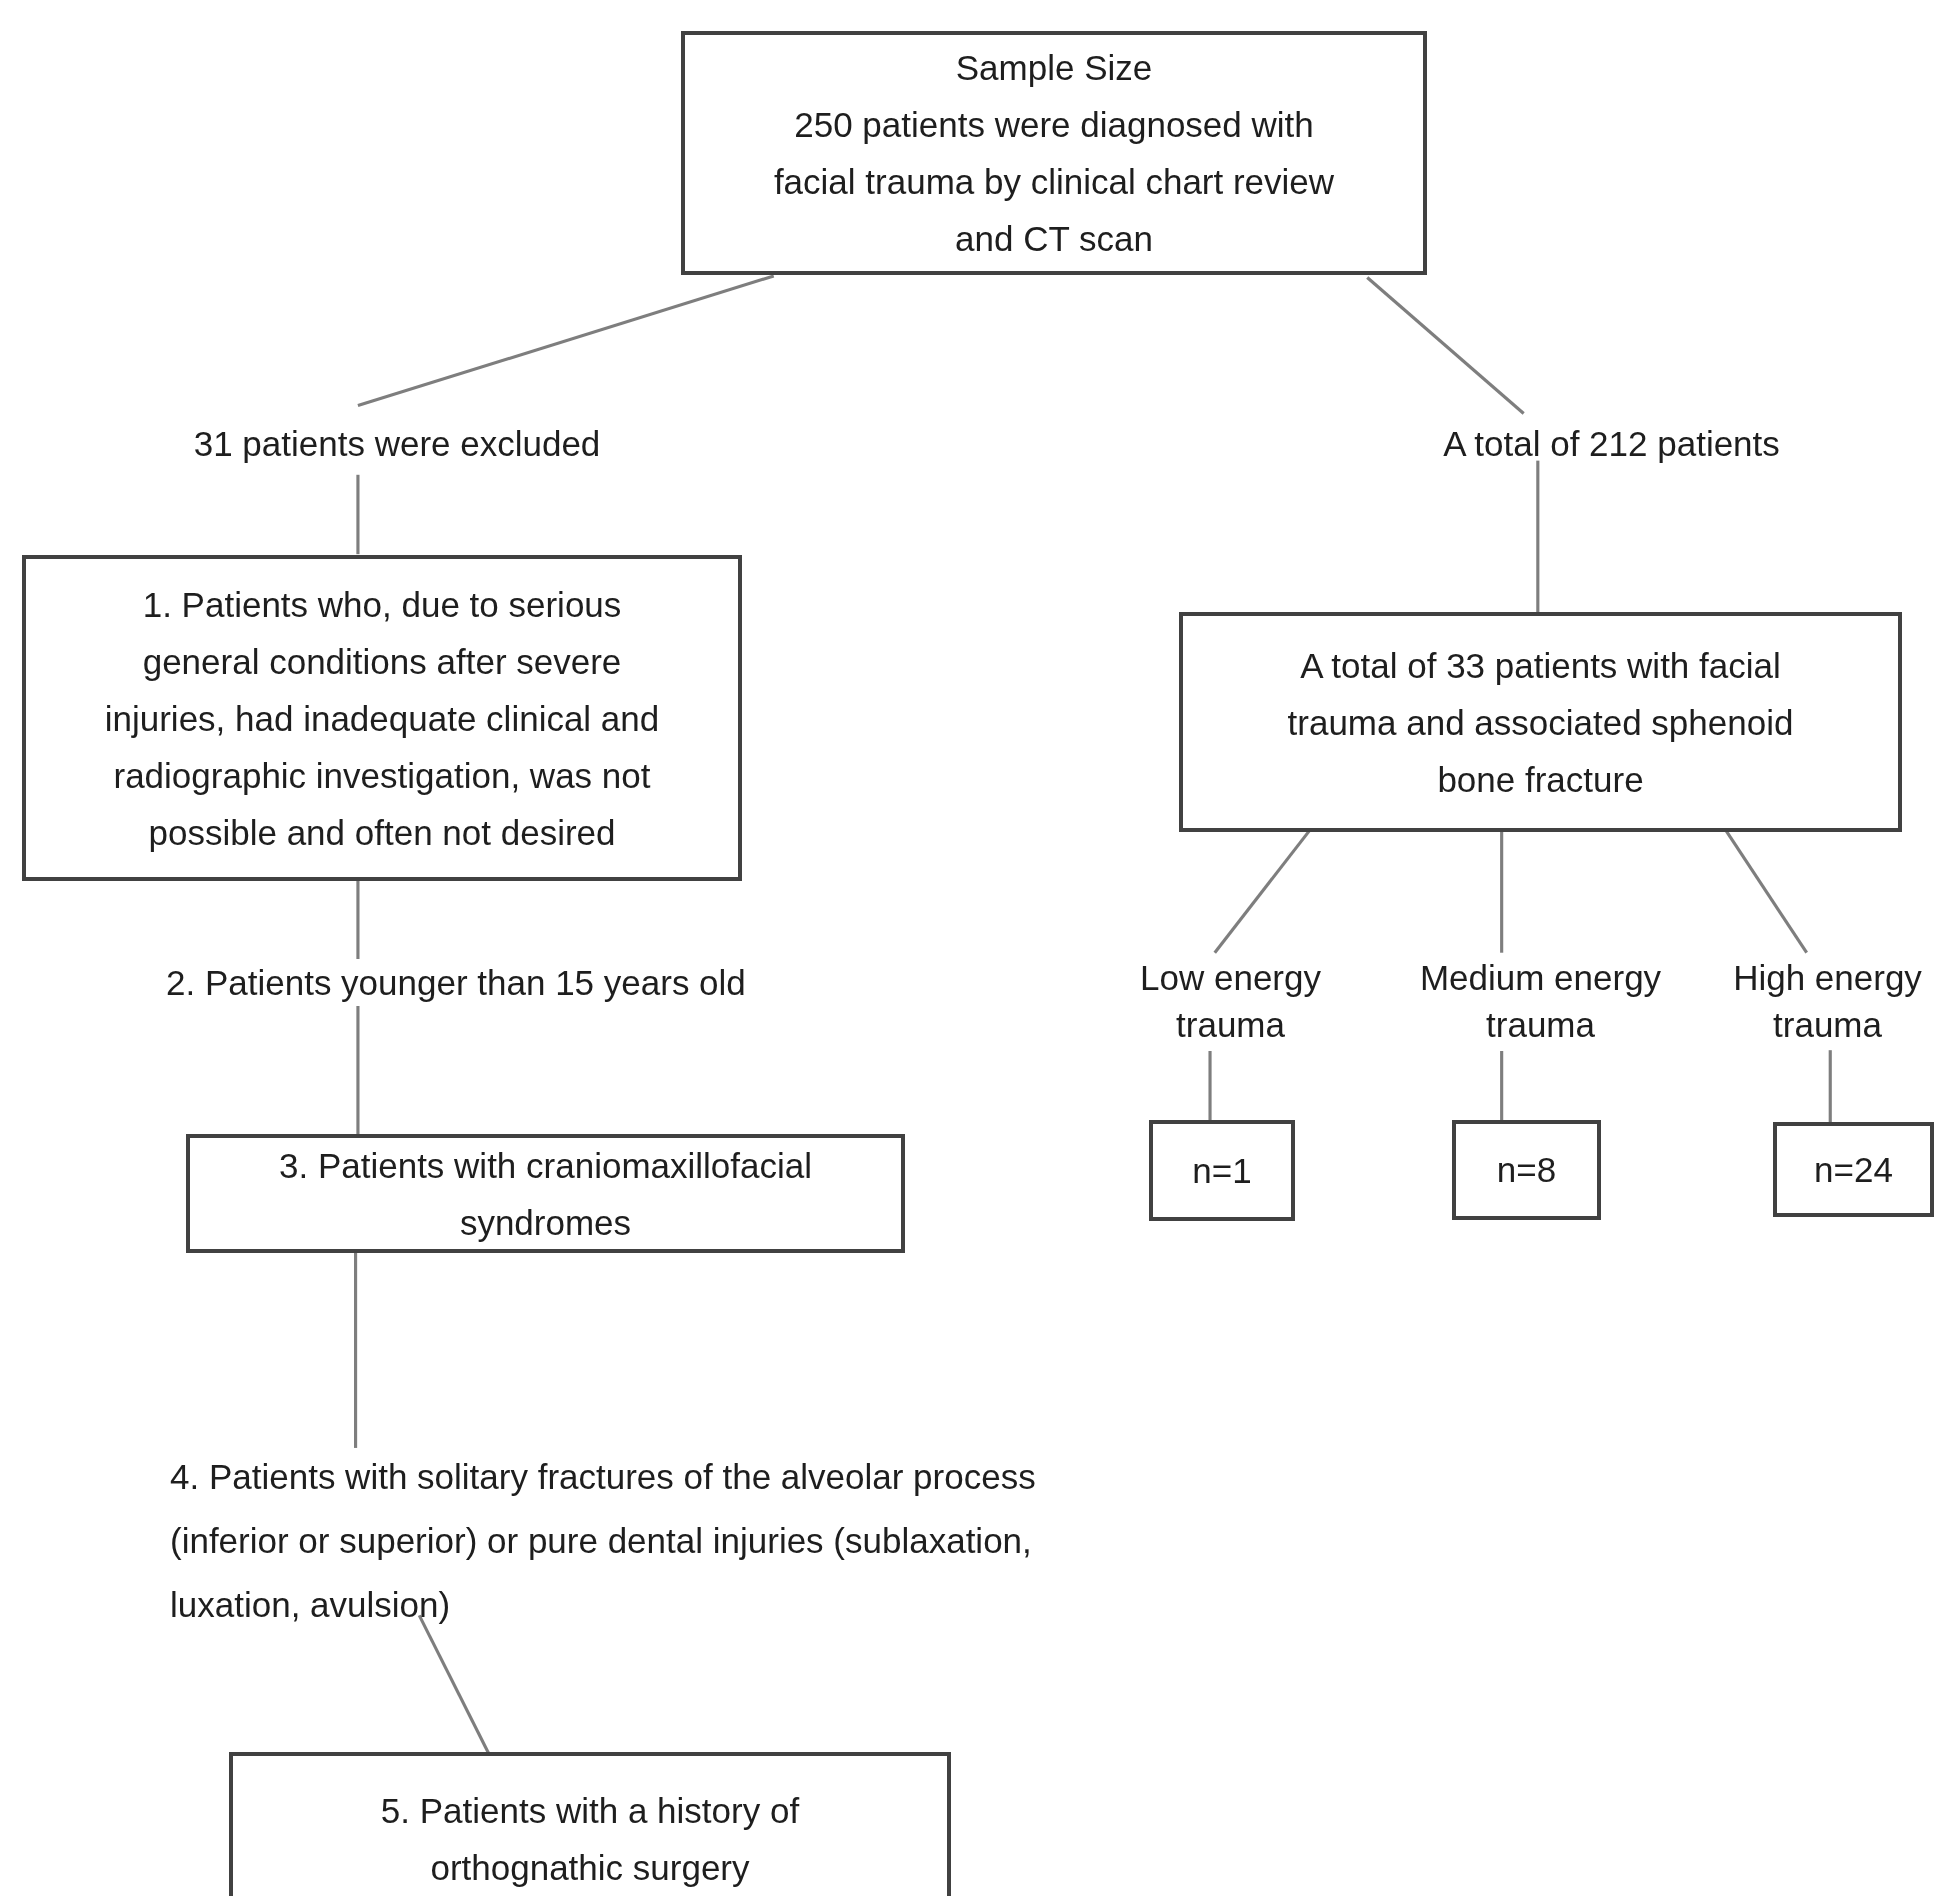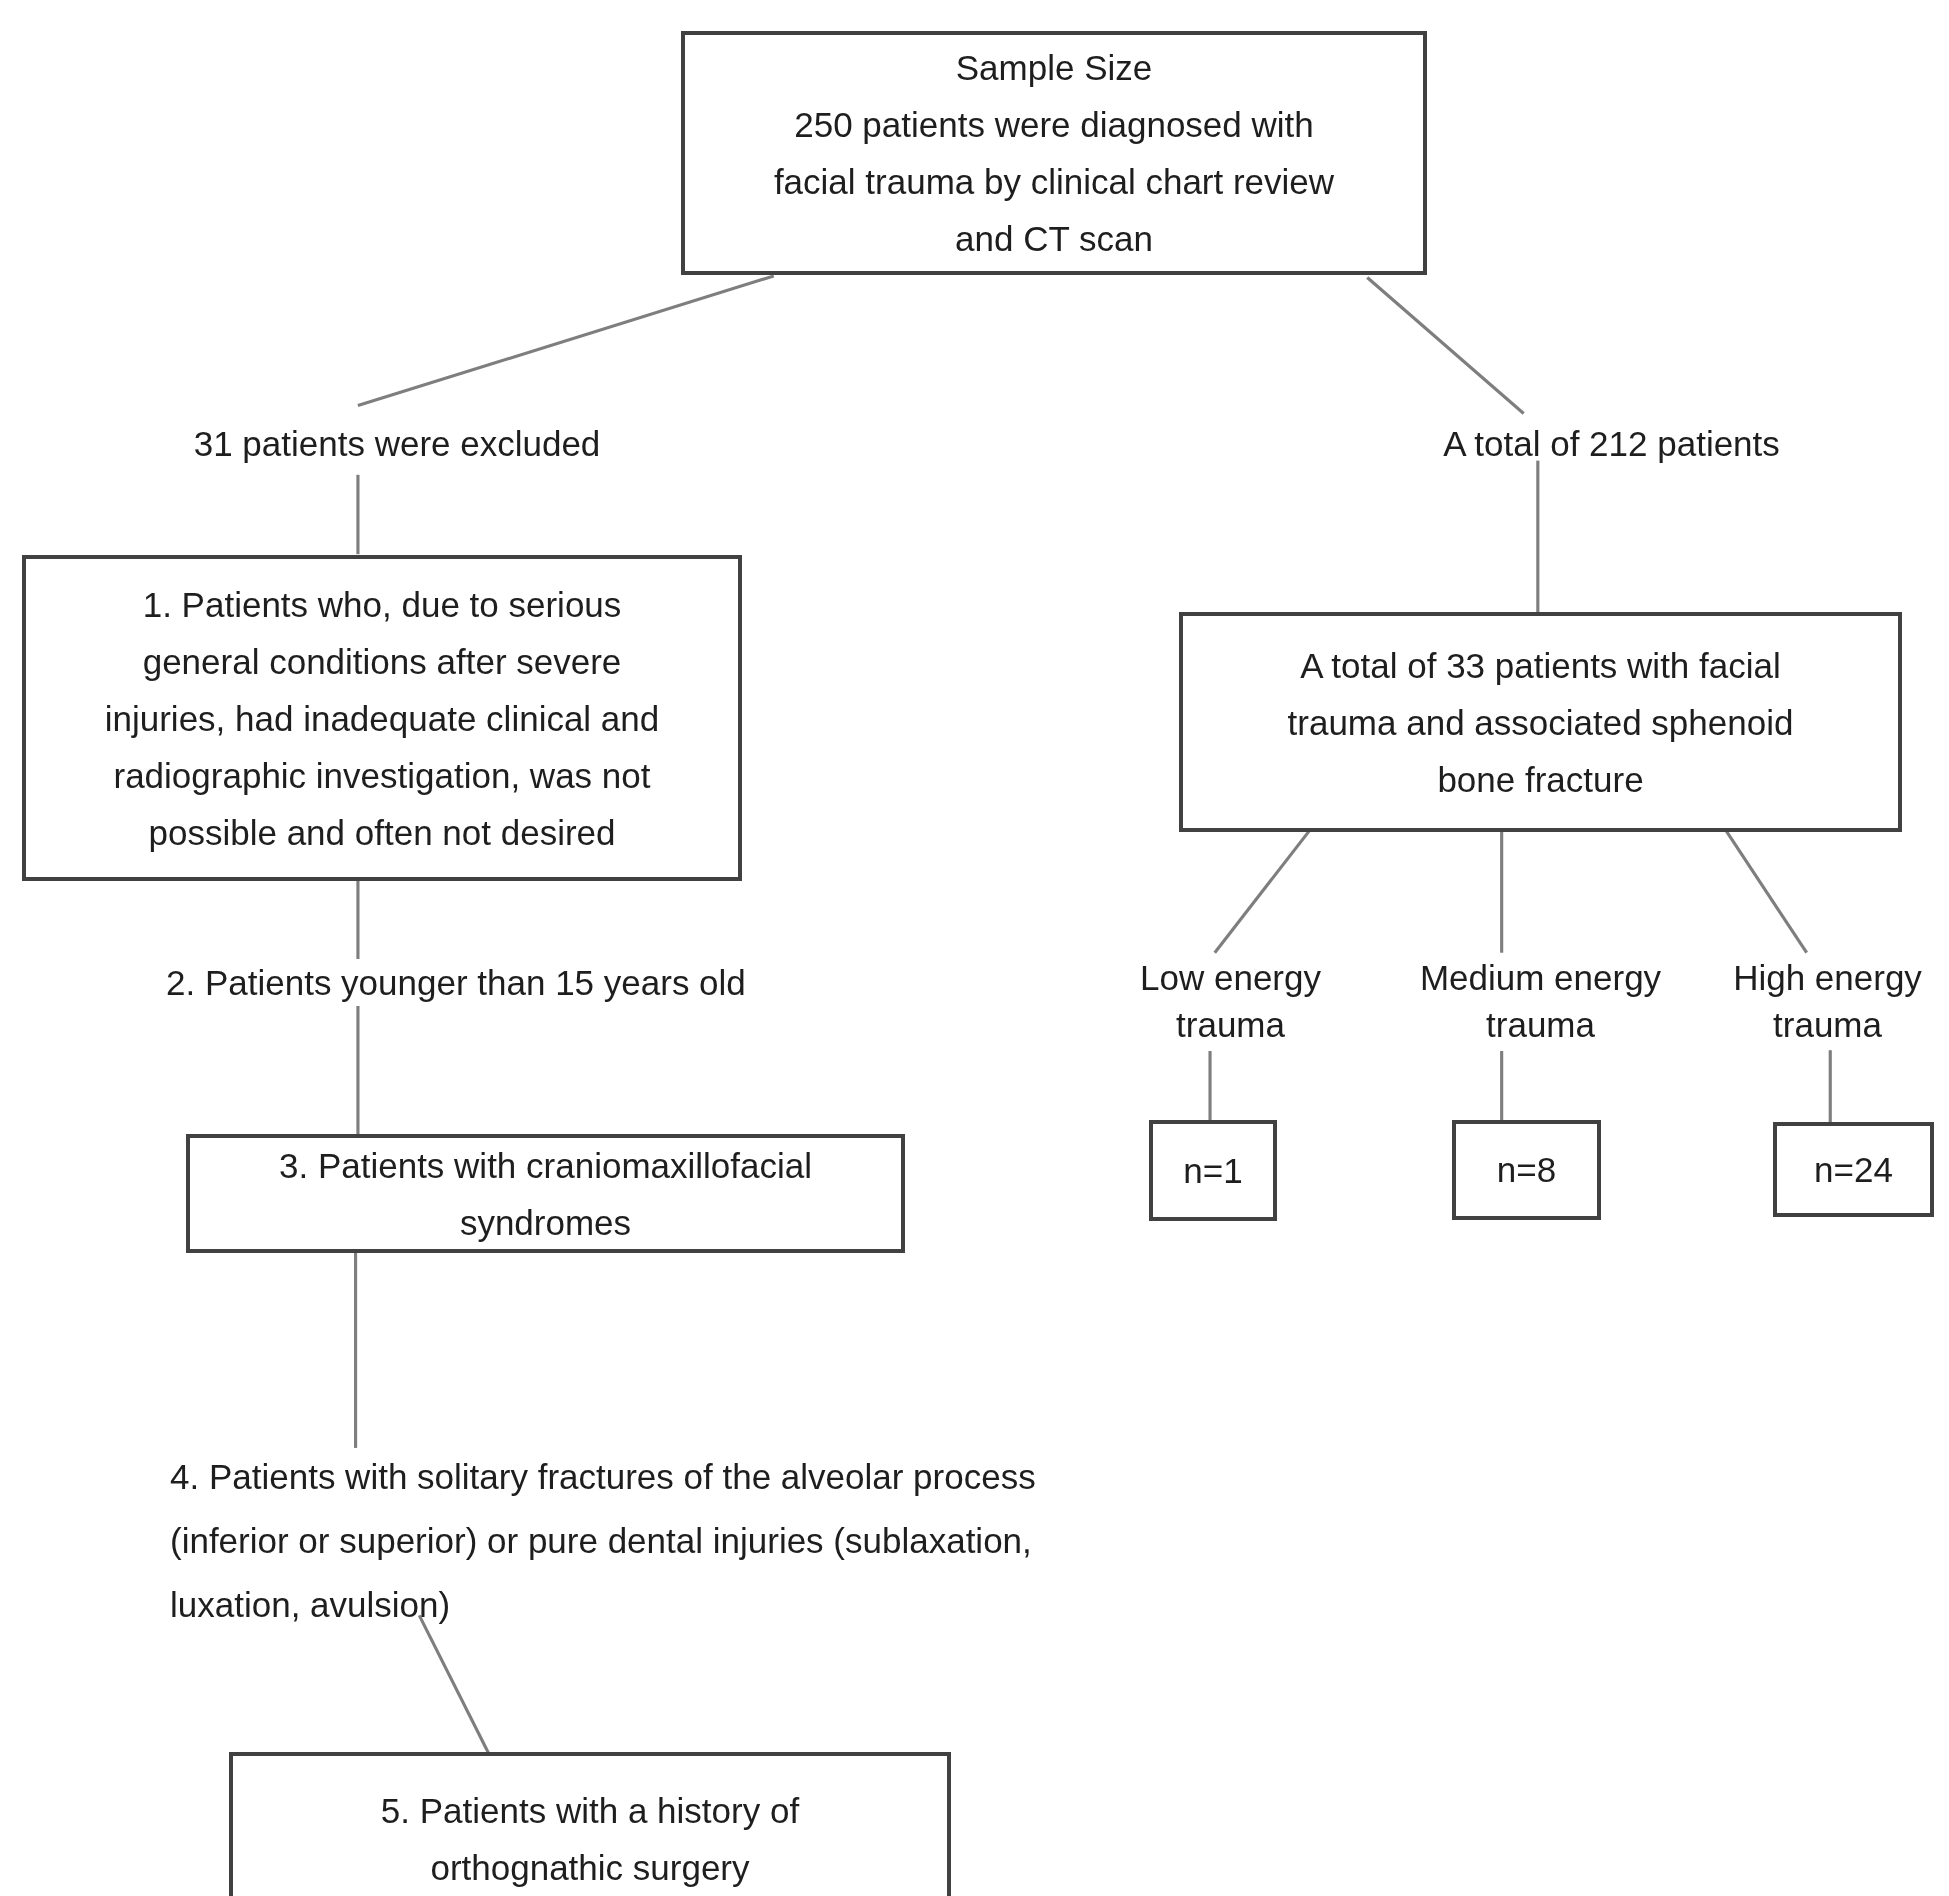--- a/index.html
+++ b/index.html
@@ -107,21 +107,21 @@
 bone fracture</div>
   </div>
 
   <div class="label" style="left:1132px;top:954px;width:197px;">Low energy
 trauma</div>
   <div class="label" style="left:1402px;top:954px;width:277px;">Medium energy
 trauma</div>
   <div class="label" style="left:1729px;top:954px;width:197px;">High energy
 trauma</div>
 
-  <div class="box" style="left:1149px;top:1120px;width:128px;height:101px;">
+  <div class="box" style="left:1149px;top:1120px;width:146px;height:101px;">
     <div class="txt n-count">n=1</div>
   </div>
   <div class="box" style="left:1452px;top:1120px;width:149px;height:100px;">
     <div class="txt n-count">n=8</div>
   </div>
   <div class="box" style="left:1773px;top:1122px;width:161px;height:95px;">
     <div class="txt n-count">n=24</div>
   </div>
 
 </div>

